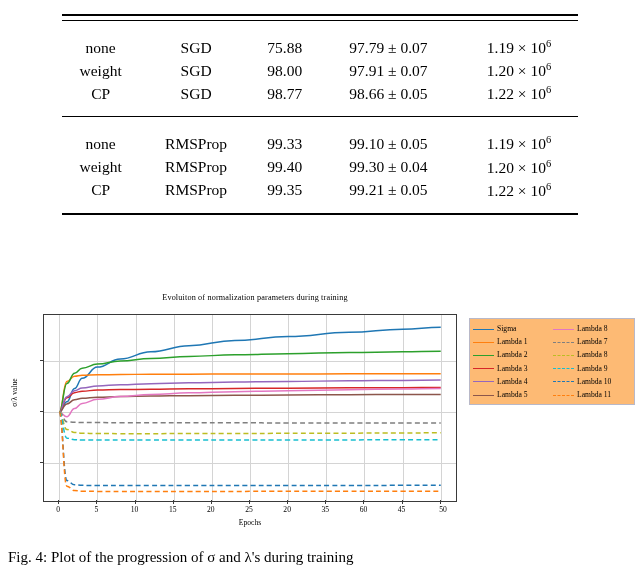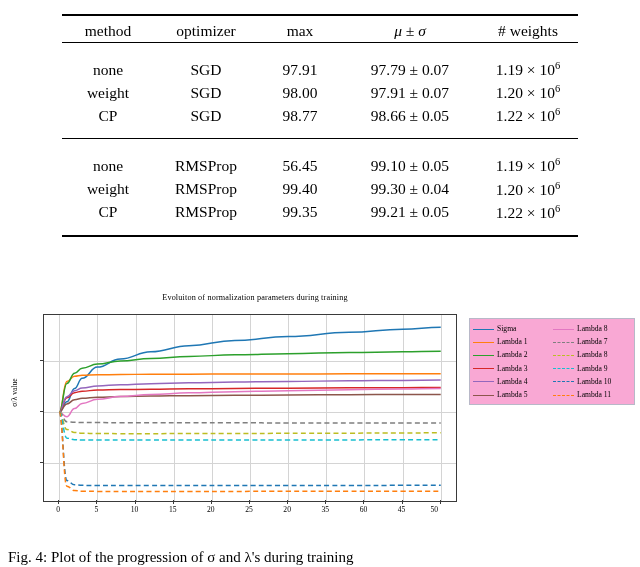--- a/index.html
+++ b/index.html
@@ -149,21 +149,21 @@
     color: #000;
   }
 
   
   #legend {
     position: absolute;
     left: 469px;
     top: 30px;
     width: 166px;
     border: 0.9px solid #b8b8c8;
-    background: #f9a8d4;
+    background: #fdba74;
     padding: 3px 3px;
     box-sizing: border-box;
     display: grid;
     grid-template-columns: 1fr 1fr;
     grid-auto-rows: 13.2px;
     column-gap: 2px;
   }
   .legend-item {
     display: flex;
     align-items: center;
@@ -201,38 +201,31 @@
 </style>
 </head>
 <body>
 
 <div id="results-table-wrap">
   <table class="results">
     <tbody>
       <tr class="rule-top">
         <td colspan="5"></td>
       </tr>
-      <tr class="headrow">
-        <td class="c-method">method</td>
-        <td class="c-opt">optimizer</td>
-        <td class="c-max">max</td>
-        <td class="c-mu mth">μ ± σ</td>
-        <td class="c-w"># weights</td>
-      </tr>
       <tr class="rule-mid">
         <td colspan="5"></td>
       </tr>
 
       <tr class="spacer-row">
           <td colspan="5"></td>
         </tr>
       <tr class="bodyrow">
         <td>none</td>
         <td>SGD</td>
-        <td>97.91</td>
+        <td>75.88</td>
         <td>97.79 ± 0.07</td>
         <td><span>1.19 × 10</span><span class="sup">6</span></td>
       </tr>
       <tr class="bodyrow">
         <td>weight</td>
         <td>SGD</td>
         <td>98.00</td>
         <td>97.91 ± 0.07</td>
         <td><span>1.20 × 10</span><span class="sup">6</span></td>
       </tr>
@@ -250,21 +243,21 @@
       <tr class="rule-mid">
         <td colspan="5"></td>
       </tr>
 
       <tr class="spacer-row">
           <td colspan="5"></td>
         </tr>
       <tr class="bodyrow">
         <td>none</td>
         <td>RMSProp</td>
-        <td>56.45</td>
+        <td>99.33</td>
         <td>99.10 ± 0.05</td>
         <td><span>1.19 × 10</span><span class="sup">6</span></td>
       </tr>
       <tr class="bodyrow">
         <td>weight</td>
         <td>RMSProp</td>
         <td class="bold">99.40</td>
         <td>99.30 ± 0.04</td>
         <td><span>1.20 × 10</span><span class="sup">6</span></td>
       </tr>
@@ -344,23 +337,24 @@
       <div class="xtick-label" style="left: 234px; width: 30px; top: 217px;">25</div>
       <div class="xtick-mark" style="left: 287.15px; top: 212px;"></div>
       <div class="xtick-label" style="left: 272.15px; width: 30px; top: 217px;">20</div>
       <div class="xtick-mark" style="left: 325.3px; top: 212px;"></div>
       <div class="xtick-label" style="left: 310.3px; width: 30px; top: 217px;">35</div>
       <div class="xtick-mark" style="left: 363.44px; top: 212px;"></div>
       <div class="xtick-label" style="left: 348.44px; width: 30px; top: 217px;">60</div>
       <div class="xtick-mark" style="left: 401.59px; top: 212px;"></div>
       <div class="xtick-label" style="left: 386.59px; width: 30px; top: 217px;">45</div>
       <div class="xtick-mark" style="left: 439.74px; top: 212px;"></div>
-      <div class="xtick-label" style="left: 408px; width: 30px; top: 217px; text-align: right;">50</div>
+      <div class="xtick-label" style="left: 428px; width: 30px; top: 217px;">50</div>
     </div>
 
+  <div id="xlabel">Epochs</div>
   <div id="ylabel">σ/λ value</div>
 
   <div id="legend">
       <div class="legend-item">
         <span class="legend-swatch" style="border-top-color: rgb(31, 119, 180); border-top-style: solid;"></span>
         <span class="legend-label">Sigma</span>
       </div>
       <div class="legend-item">
         <span class="legend-swatch" style="border-top-color: rgb(227, 119, 194); border-top-style: solid;"></span>
         <span class="legend-label">Lambda 8</span>

